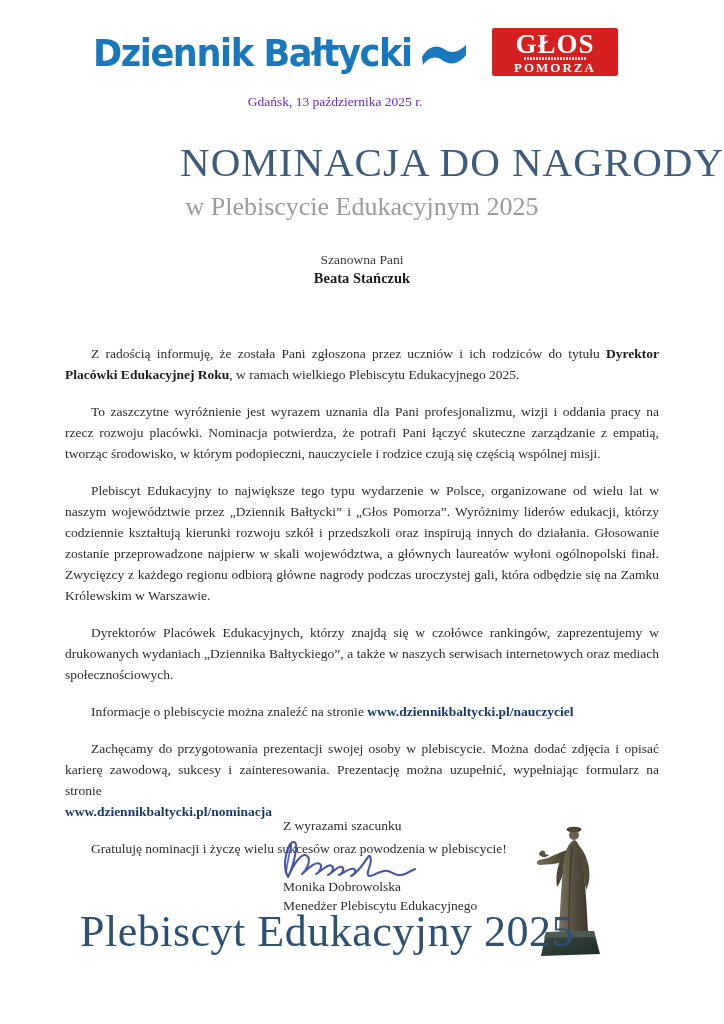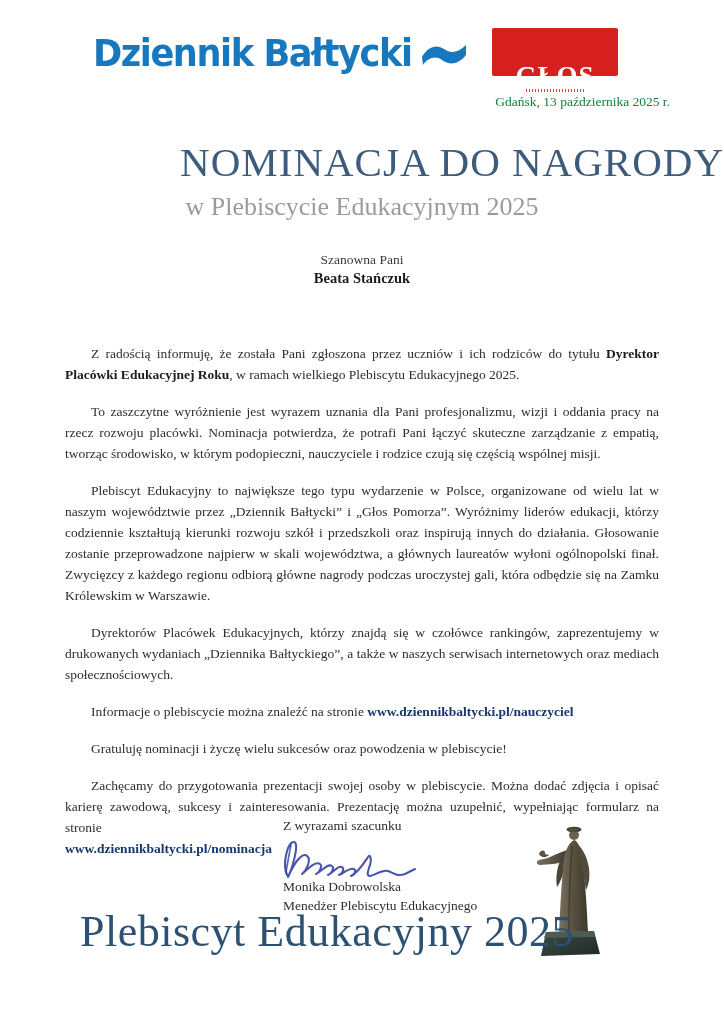--- a/index.html
+++ b/index.html
@@ -42,42 +42,41 @@
     color: #ffffff;
     text-align: center;
     font-family: "Liberation Serif", serif;
     padding-top: 3px;
   }
   .glos-top {
     font-size: 27px;
     font-weight: 700;
     letter-spacing: 1px;
     line-height: 26px;
-    margin-top: 32px;
   }
   .glos-strip {
     width: 62px; height: 3px;
     margin: 0 auto;
     background: repeating-linear-gradient(90deg, #ffffff 0 2px, #d6201f 2px 3px);
     opacity: 0.85;
   }
   .glos-bottom {
     font-size: 13px;
     font-weight: 700;
     letter-spacing: 2px;
     line-height: 15px;
   }
 
   
   .date-line {
     position: absolute;
     top: 94px; left: 0; right: 54px;
-    text-align: right;
-    font-size: 13.5px;
-    color: #15803d;
+    text-align: center;
+    font-size: 13.5px;
+    color: #6d28d9;
   }
   .doc-title {
     position: absolute;
     top: 138px; left: 0; right: 0;
     text-align: right;
     font-size: 41px;
     letter-spacing: 1px;
     color: #3d5c7c;
     font-weight: 400;
   }
@@ -183,22 +182,22 @@
 
   <div class="salutation">Szanowna Pani</div>
   <div class="recipient-name">Beata Stańczuk</div>
 
   <div class="body-text">
     <p><span>Z radością informuję, że została Pani zgłoszona przez uczniów i ich rodziców do tytułu </span><span class="bold">Dyrektor Placówki Edukacyjnej Roku</span><span>, w ramach wielkiego Plebiscytu Edukacyjnego 2025.</span></p>
     <p>To zaszczytne wyróżnienie jest wyrazem uznania dla Pani profesjonalizmu, wizji i oddania pracy na rzecz rozwoju placówki. Nominacja potwierdza, że potrafi Pani łączyć skuteczne zarządzanie z empatią, tworząc środowisko, w którym podopieczni, nauczyciele i rodzice czują się częścią wspólnej misji.</p>
     <p>Plebiscyt Edukacyjny to największe tego typu wydarzenie w Polsce, organizowane od wielu lat w naszym województwie przez „Dziennik Bałtycki” i „Głos Pomorza”. Wyróżnimy liderów edukacji, którzy codziennie kształtują kierunki rozwoju szkół i przedszkoli oraz inspirują innych do działania. Głosowanie zostanie przeprowadzone najpierw w skali województwa, a głównych laureatów wyłoni ogólnopolski finał. Zwycięzcy z każdego regionu odbiorą główne nagrody podczas uroczystej gali, która odbędzie się na Zamku Królewskim w Warszawie.</p>
     <p>Dyrektorów Placówek Edukacyjnych, którzy znajdą się w czołówce rankingów, zaprezentujemy w drukowanych wydaniach „Dziennika Bałtyckiego”, a także w naszych serwisach internetowych oraz mediach społecznościowych.</p>
     <p><span>Informacje o plebiscycie można znaleźć na stronie </span><a href="#" class="doc-link">www.dziennikbaltycki.pl/nauczyciel</a></p>
+    <p><span>Zachęcamy do przygotowania prezentacji swojej osoby w plebiscycie. Można dodać zdjęcia i opisać karierę zawodową, sukcesy i zainteresowania. Prezentację można uzupełnić, wypełniając formularz na stronie</span> <a href="#" class="doc-link link-line no-indent">www.dziennikbaltycki.pl/nominacja</a></p>
     <p>Gratuluję nominacji i życzę wielu sukcesów oraz powodzenia w plebiscycie!</p>
-    <p><span>Zachęcamy do przygotowania prezentacji swojej osoby w plebiscycie. Można dodać zdjęcia i opisać karierę zawodową, sukcesy i zainteresowania. Prezentację można uzupełnić, wypełniając formularz na stronie</span> <a href="#" class="doc-link link-line no-indent">www.dziennikbaltycki.pl/nominacja</a></p>
   </div>
 
   <div class="signature-block">
     <div>Z wyrazami szacunku</div>
     <svg class="signature-scribble" width="140" height="44" viewBox="0 0 140 44">
       <path d="M8 40 C3 28 9 6 15 7 C21 8 13 34 9 42 C17 24 25 16 29 22 C32 26 27 36 23 39 C31 32 37 26 41 29 C44 31 40 38 37 39 C43 36 49 28 53 31 C56 33 52 39 49 40 C55 37 59 30 63 32 C66 34 63 39 60 40 C65 38 71 32 75 34 C78 36 75 40 72 41 C79 38 85 28 89 22 C91 18 93 24 91 30 C89 36 87 41 91 41 C97 40 103 34 109 36 C115 38 118 42 126 39 C130 37 134 35 136 34" fill="none" stroke="#2f3f9e" stroke-width="2.1" stroke-linecap="round" stroke-linejoin="round" opacity="0.88"></path>
       <path d="M12 10 C10 20 8 30 7 38" fill="none" stroke="#2f3f9e" stroke-width="1.6" stroke-linecap="round" opacity="0.8"></path>
     </svg>
     <div>Monika Dobrowolska</div>
     <div>Menedżer Plebiscytu Edukacyjnego</div>

